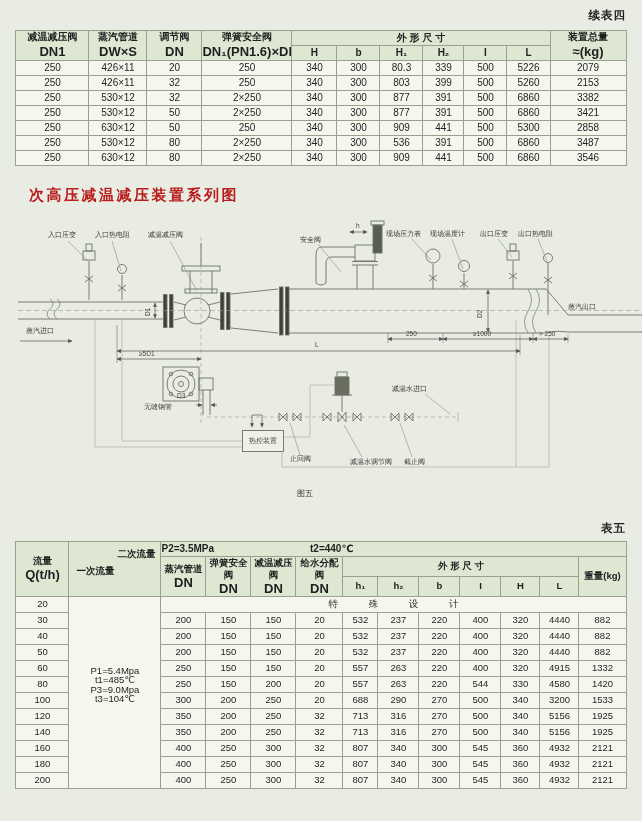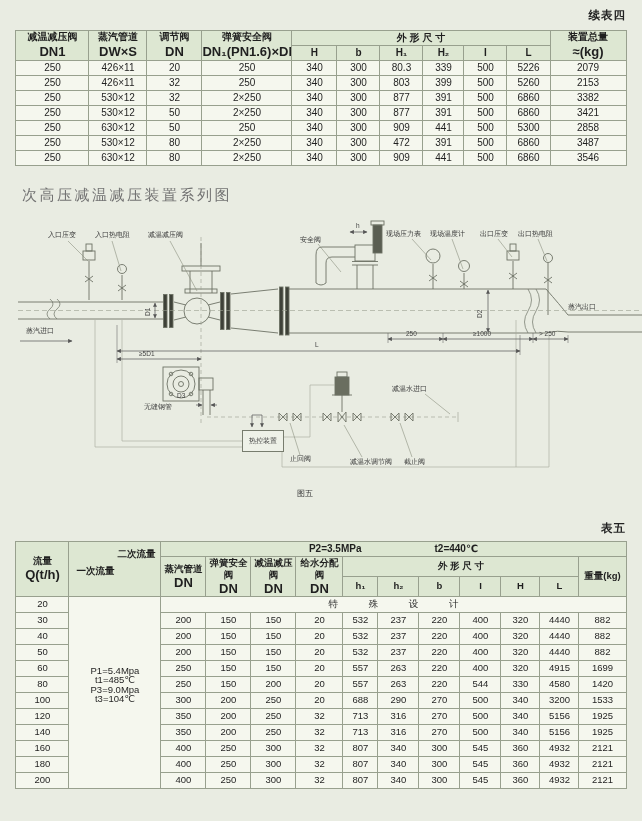--- a/index.html
+++ b/index.html
@@ -21,35 +21,35 @@
   table.t thead th{ background:#dde7d2; font-weight:bold;}
   table.t{ border:1.5px solid #55584d;}
   table.t thead{ border-bottom:1.5px solid #55584d;}
   .hl{display:block; line-height:1.25;}
   .hs{display:block; font-size:13px; font-weight:bold; line-height:1.2;}
   #t4{width:610px;}
   #t5{width:610px;}
   #t5 td{height:15px; font-size:9.5px;}
   #t5 thead th{font-size:9.5px;}
   .ptrow{height:20px;}
-  .ptwrap{display:flex; justify-content:center; gap:73px; font-weight:bold; font-size:10px;}
+  .ptwrap{display:flex; gap:96px; font-weight:bold; font-size:10px;}
   .diag-cell{ position:relative; padding:0;
     background:
       linear-gradient(to bottom right, rgba(0,0,0,0) 49.5%, #7a8070 49.5%, #7a8070 50.5%, rgba(0,0,0,0) 50.5%), #dde7d2;
     margin-left: 46px;
   }
   .diag-cell .sec{position:absolute; top:7px; right:5px; font-weight:bold;}
   .diag-cell .pri{position:absolute; bottom:19px; left:7px; font-weight:bold;}
   .cond{ font-size:9.5px; }
   .cond .c-line{ line-height:1; }
   .cond-wrap{display:flex; flex-direction:column; justify-content:center; gap:0; height:100%; transform:translateY(-8px);}
   .special{ letter-spacing:14px; font-weight:bold; text-indent:14px;}
 
   .sec-title{
-    margin:20px 0 0 22px; color:#737373; font-weight:normal;
+    margin:20px 0 0 29px; color:#b91c1c; font-weight:bold;
     font-size:15px; letter-spacing:2.5px;
   }
 
   .diagram{ position:relative; width:642px; height:292px; margin-top:10px;}
   .diagram svg{position:absolute; left:0; top:0;}
   .dlabel{ position:absolute; font-size:7px; color:#3a3a3a; white-space:nowrap; line-height:1;}
   .dim{ font-size:6.5px; color:#444;}
   .vlabel{ transform:rotate(-90deg); transform-origin:left top;}
   .tbox{
     position:absolute; left:242px; top:215px; width:40px; height:20px;
@@ -175,21 +175,21 @@
         <td>5300</td>
         <td>2858</td>
       </tr>
       <tr>
         <td>250</td>
         <td>530×12</td>
         <td>80</td>
         <td>2×250</td>
         <td>340</td>
         <td>300</td>
-        <td>472</td>
+        <td>536</td>
         <td>391</td>
         <td>500</td>
         <td>6860</td>
         <td>3487</td>
       </tr>
       <tr>
         <td>250</td>
         <td>630×12</td>
         <td>80</td>
         <td>2×250</td>
@@ -499,21 +499,21 @@
         <td>250</td>
         <td>150</td>
         <td>150</td>
         <td>20</td>
         <td>557</td>
         <td>263</td>
         <td>220</td>
         <td>400</td>
         <td>320</td>
         <td>4915</td>
-        <td>1699</td>
+        <td>1332</td>
       </tr>
       <tr>
         <td>80</td>
         <td>250</td>
         <td>150</td>
         <td>200</td>
         <td>20</td>
         <td>557</td>
         <td>263</td>
         <td>220</td>

